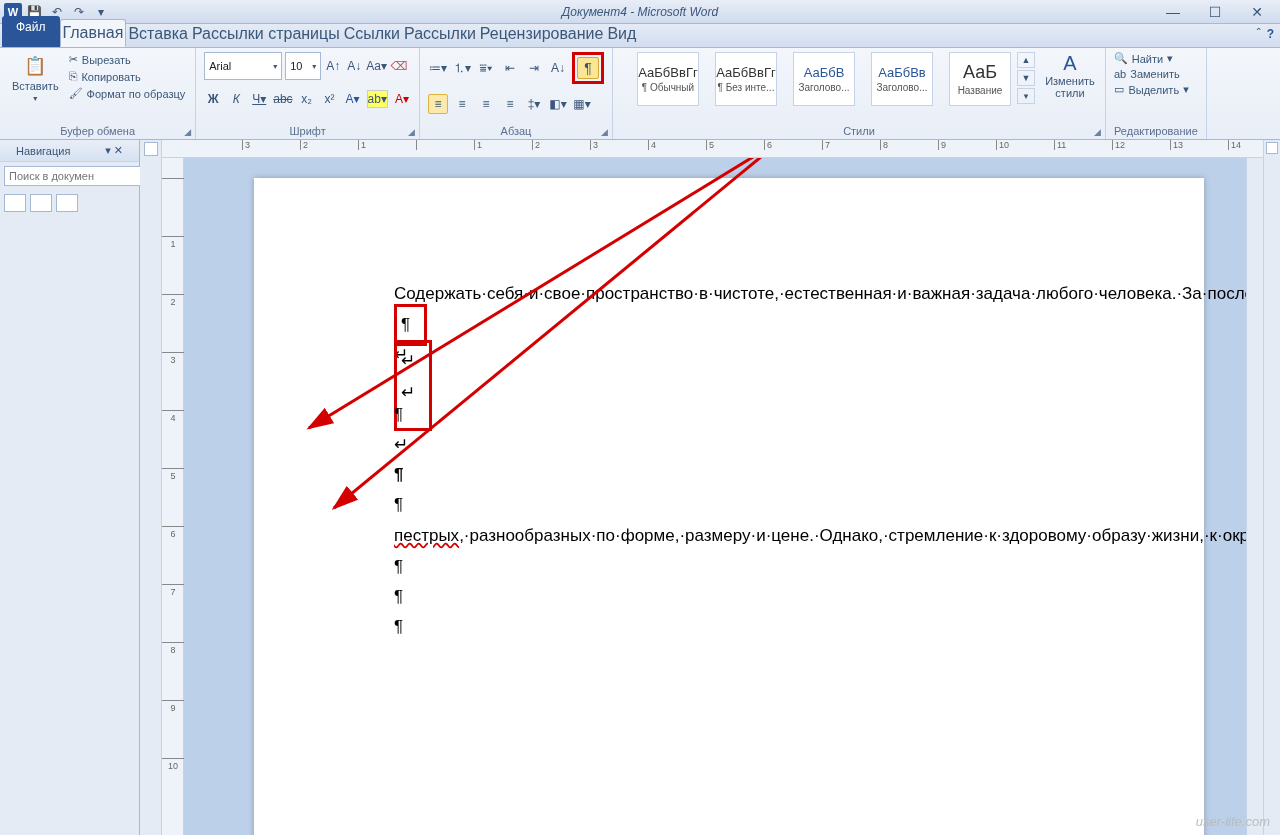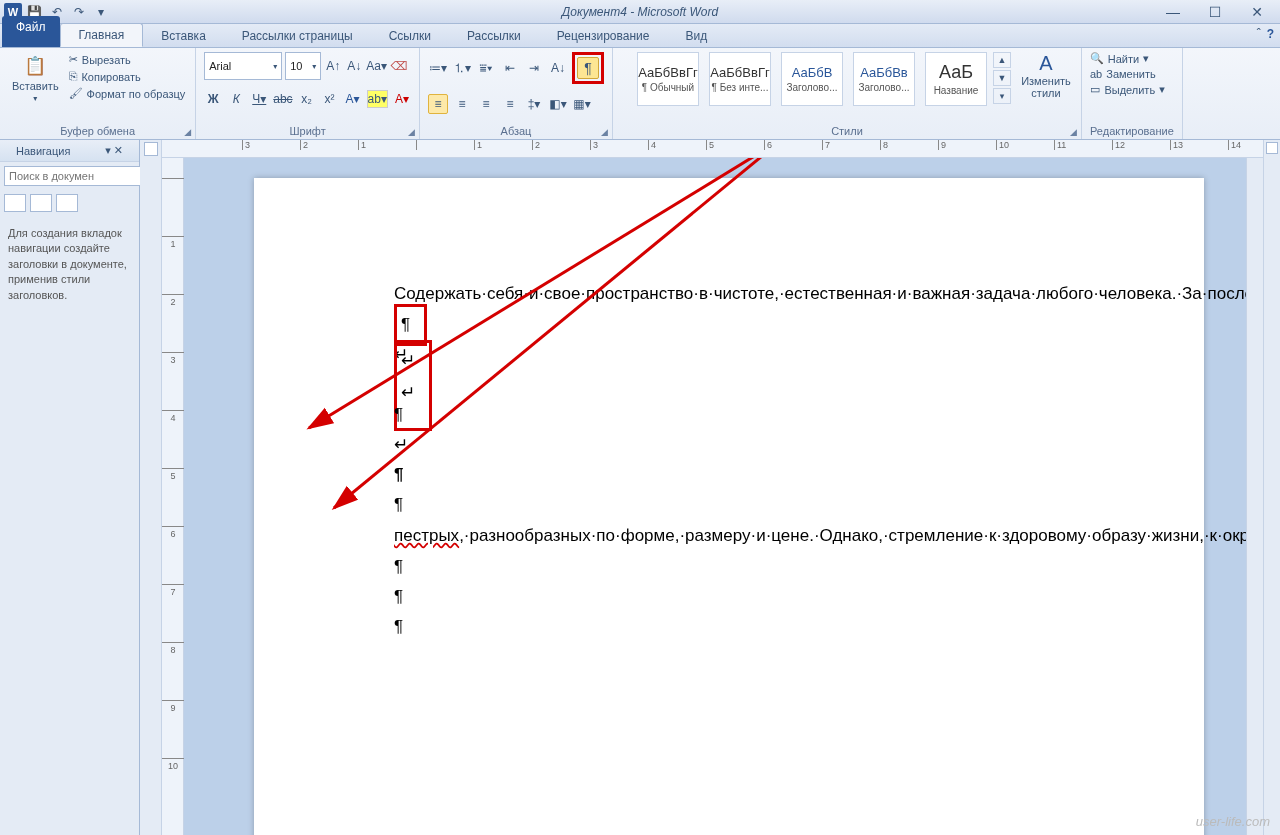--- a/index.html
+++ b/index.html
@@ -8,21 +8,21 @@
 .titlebar { height: 24px; background: linear-gradient(#e8eef7,#d0dbee); display: flex; align-items: center; position: relative; border-bottom: 1px solid #a5b9d6; }
 .titlebar .qat { display: flex; align-items: center; gap: 4px; padding-left: 4px; }
 .qat-word { width: 18px; height: 18px; background: #2b579a; color: #fff; font-weight: bold; display: flex; align-items: center; justify-content: center; border-radius: 2px; font-size: 11px; }
 .qat-btn { width: 18px; height: 18px; display: flex; align-items: center; justify-content: center; color: #3b5779; }
 .titlebar .title { position: absolute; left: 50%; transform: translateX(-50%); color: #3b5779; font-size: 12px; font-style: italic; }
 .titlebar .winctrls { margin-left: auto; display: flex; gap: 12px; padding-right: 8px; color: #3b5779; font-size: 14px; }
 .winctrls span { width: 30px; text-align: center; }
 
 .tabs { height: 24px; background: linear-gradient(#e4ebf6,#d2ddef); display: flex; align-items: flex-end; border-bottom: 1px solid #a5b9d6; position: relative; }
 .file-tab { background: #2a5699; color: #fff; height: 31px; padding: 4px 14px; font-size: 12px; border-top-left-radius: 3px; border-top-right-radius: 3px; margin-left: 2px; }
-.tab { padding: 4px 18px; font-size: 12px; color: #3b5779; }
+.tab { padding: 4px 2px; font-size: 16px; color: #3b5779; }
 .tab.active { background: #f2f5fa; border: 1px solid #a5b9d6; border-bottom: 1px solid #f2f5fa; border-radius: 3px 3px 0 0; }
 .tabs .help { position: absolute; right: 6px; top: 3px; color: #3b5779; display: flex; gap: 6px; }
 
 .ribbon { height: 92px; background: linear-gradient(#f3f6fb,#e8eef7); border-bottom: 1px solid #a5b9d6; display: flex; }
 .group { border-right: 1px solid #c6d3e6; padding: 4px 8px 0 8px; display: flex; flex-direction: column; position: relative; }
 .group-body { flex: 1; display: flex; align-items: flex-start; gap: 4px; }
 .group-label { text-align: center; font-size: 11px; color: #5a6f8f; padding-bottom: 2px; position: relative; }
 .group-label .dlg { position: absolute; right: -4px; bottom: 2px; font-size: 9px; color: #6b82a3; }
 
 .big-btn { display: flex; flex-direction: column; align-items: center; gap: 2px; padding: 2px 4px; font-size: 11px; color: #3b5779; }
@@ -42,21 +42,21 @@
 .rbtn.under { text-decoration: underline; }
 .rbtn.strike { text-decoration: line-through; }
 
 .para-group .row1, .para-group .row2 { display: flex; align-items: center; gap: 4px; }
 .para-group .row2 { margin-top: 6px; }
 .pbtn { width: 20px; height: 20px; display: flex; align-items: center; justify-content: center; color: #3b5779; font-size: 12px; border: 1px solid transparent; border-radius: 2px; }
 .pbtn.active { background: #fde9a9; border: 1px solid #e0b33e; }
 .pilcrow-wrap { border: 3px solid #d40000; padding: 2px; position: relative; }
 .pbtn.pilcrow { background: #fde693; border: 1px solid #d1a738; width: 22px; height: 22px; font-size: 14px; }
 
-.styles-group .style-list { display: flex; gap: 10px; padding-left: 16px; }
+.styles-group .style-list { display: flex; gap: 16px; padding-left: 16px; }
 .style-item { width: 62px; height: 54px; border: 1px solid #c6d3e6; background: #fff; display: flex; flex-direction: column; align-items: center; justify-content: center; font-size: 10px; color: #555; }
 .style-item .sample { font-size: 13px; color: #333; margin-bottom: 2px; }
 .style-item.h1 .sample, .style-item.h2 .sample { color: #2a5699; }
 .style-item.title .sample { font-size: 18px; color: #333; }
 .change-styles { display: flex; flex-direction: column; align-items: center; font-size: 11px; color: #3b5779; margin-left: 4px; }
 .change-styles .ico { font-size: 20px; }
 
 .edit-group .edit-lines { display: flex; flex-direction: column; gap: 3px; font-size: 11px; color: #3b5779; }
 .edit-lines div { display: flex; align-items: center; gap: 4px; }
 
@@ -271,21 +271,20 @@
     </div>
     <div class="nav-search">
       <input placeholder="Поиск в докумен" style="">
       <div class="sbtn">🔍</div>
     </div>
     <div class="nav-views">
       <div class="v"></div>
       <div class="v"></div>
       <div class="v"></div>
     </div>
-    <div class="nav-msg">Для создания вкладок навигации создайте заголовки в документе, применив стили заголовков.</div>
   </div>
 
   <div class="ruler-corner">
     <div style="width:14px;height:14px;border:1px solid #a5b9d6;margin:2px auto;background:#fff"></div>
   </div>
 
   <div class="doc-area">
     <div class="h-ruler">
       <div class="ticks" id="hruler">
           <span>3</span>

